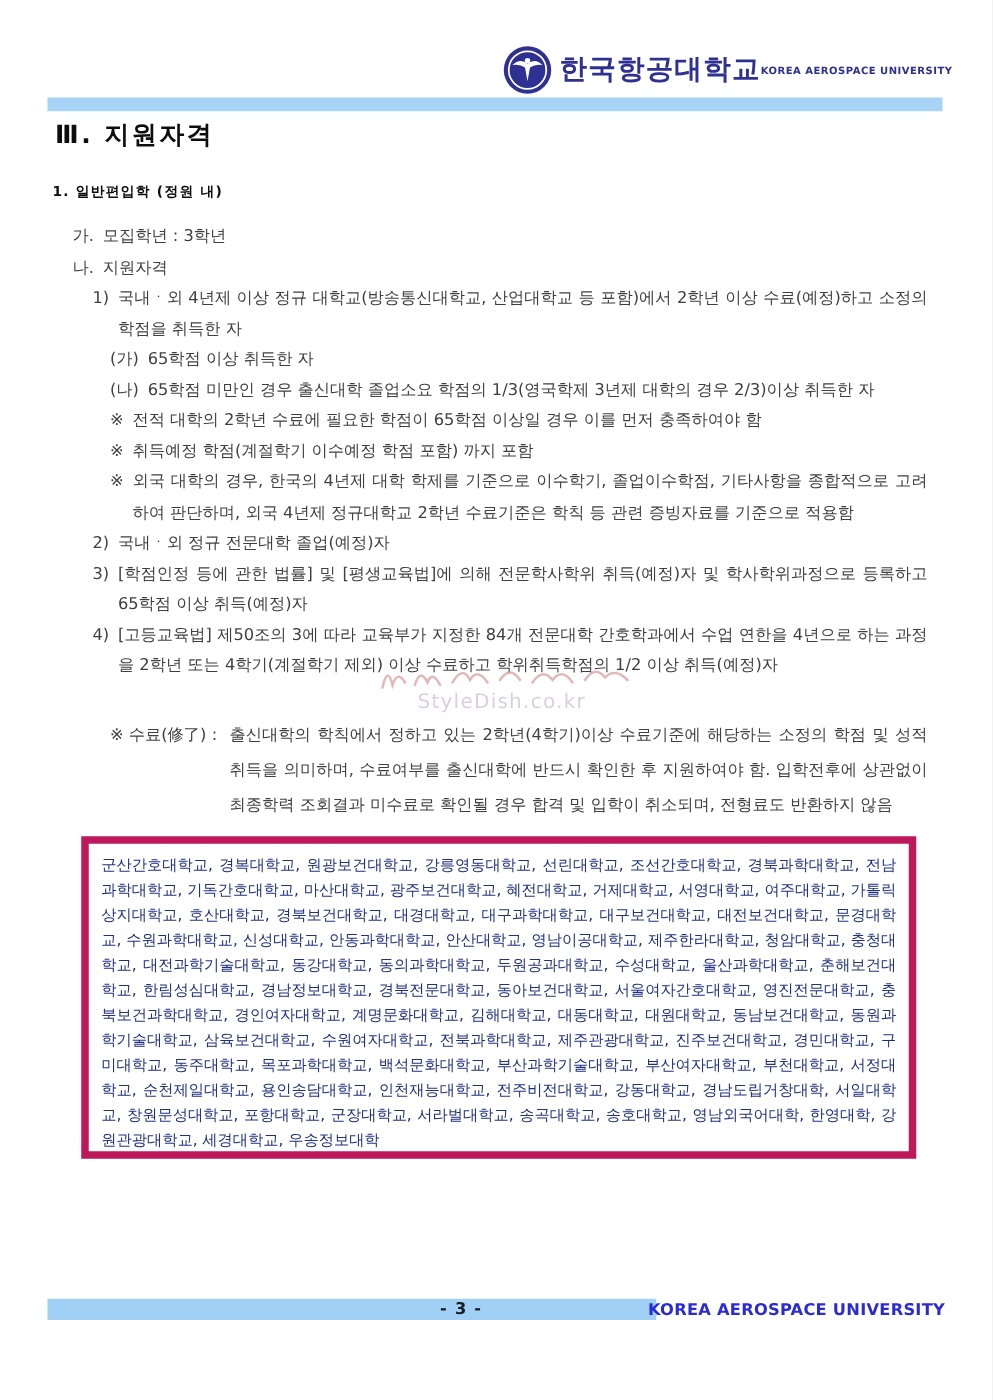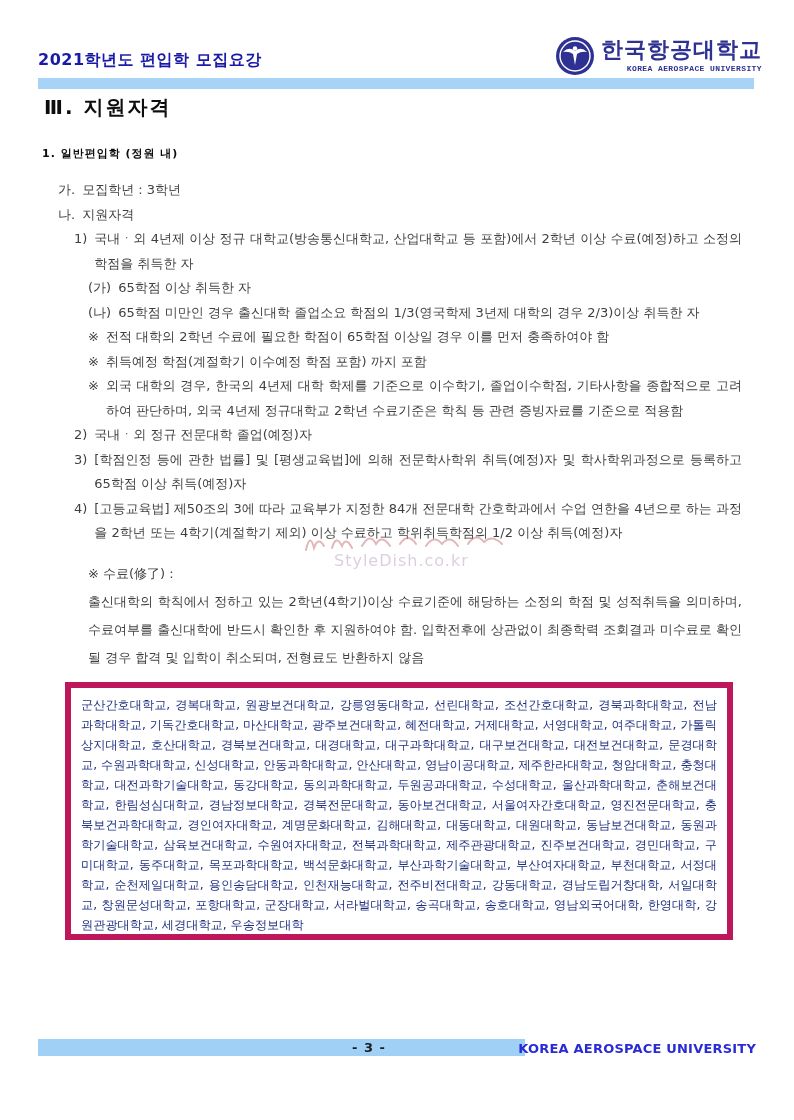--- a/index.html
+++ b/index.html
@@ -9,42 +9,42 @@
     font-family:"DejaVu Sans","Liberation Sans",sans-serif;
     color:#3f3f3f;
   }
   
   .header-title {
     position:absolute; top:50px; left:38px;
     font-size:16px; font-weight:bold; color:#1a1aa6; letter-spacing:0.5px;
   }
   .logo { position:absolute; top:36px; right:32px; display:flex; align-items:center; gap:6px; }
   .emblem { width:40px; height:40px; flex:none; }
-  .logo-text { display:flex; flex-direction:column; align-items:flex-end;font-family:Liberation Mono, monospace; }
+  .logo-text { display:flex; flex-direction:row; align-items:center; }
   .logo-ko { font-size:22px; font-weight:bold; color:#2e3192; letter-spacing:1px; line-height:24px; }
   .logo-en { font-size:8px; font-weight:bold; color:#2e3192; letter-spacing:0.4px; }
   .top-bar { position:absolute; top:78px; left:38px; width:716px; height:11px; background:#a6d3f6; }
   
   .doc-title {
     position:absolute; top:94px; left:44px;
     font-size:20px; font-weight:bold; color:#0d0d0d; letter-spacing:2px;text-align:center;
   }
   .section-heading {
     position:absolute; top:146px; left:42px;
     font-size:11px; font-weight:bold; color:#0d0d0d; letter-spacing:1px;
   }
   
   .content { position:absolute; top:178px; left:58px; width:684px; font-size:13px; line-height:24.5px; }
   .para { display:flex; }
   .para .marker { flex:none; padding-right:7px; white-space:pre; }
   .para .ptext { flex:1; text-align:justify; }
   .lv1 { padding-left:0; }
   .lv2 { padding-left:16px; }
   .lv3 { padding-left:30px; }
-  .note-block { display:flex; margin-top:14px; padding-left:30px; line-height:28px;flex-direction:column; }
+  .note-block { display:flex; margin-top:29px; padding-left:30px; line-height:28px; }
   .note-block .marker { flex:none; padding-right:10px; white-space:pre; }
   .note-block .ptext { flex:1; text-align:justify; }
   .list-heading { margin-top:16px; padding-left:30px; line-height:24px; }
   .college-box {
     margin-top:10px; margin-left:7px; width:636px; height:232px;
     border:6px solid #be185d; padding:7px 10px; overflow:hidden;
     color:#203080; font-size:12.2px; line-height:20px; text-align:justify;
   }
   
   .wm-scribble { position:absolute; top:528px; left:300px; opacity:0.55; pointer-events:none; }
@@ -62,21 +62,20 @@
   .footer-univ {
     position:absolute; top:1041px; right:38px;
     font-size:13px; font-weight:bold; color:#2b2bd6; letter-spacing:0.2px;
   }
 </style>
 </head>
 <body>
 
 <div class="page">
 
-  <div class="header-title">2021학년도 편입학 모집요강</div>
 
   <div class="logo">
     <svg class="emblem" viewBox="0 0 40 40">
       <circle cx="20" cy="20" r="19" fill="#2e3192"></circle>
       <circle cx="20" cy="20" r="15" fill="none" stroke="#ffffff" stroke-width="1.4"></circle>
       <path d="M8 16 Q14 10 20 15 Q26 10 32 16 Q26 15 22 18 L20 29 L18 18 Q14 15 8 16 Z" fill="#ffffff"></path>
       <circle cx="20" cy="12.5" r="2.2" fill="#ffffff"></circle>
     </svg>
     <div class="logo-text">
       <span class="logo-ko">한국항공대학교</span>

